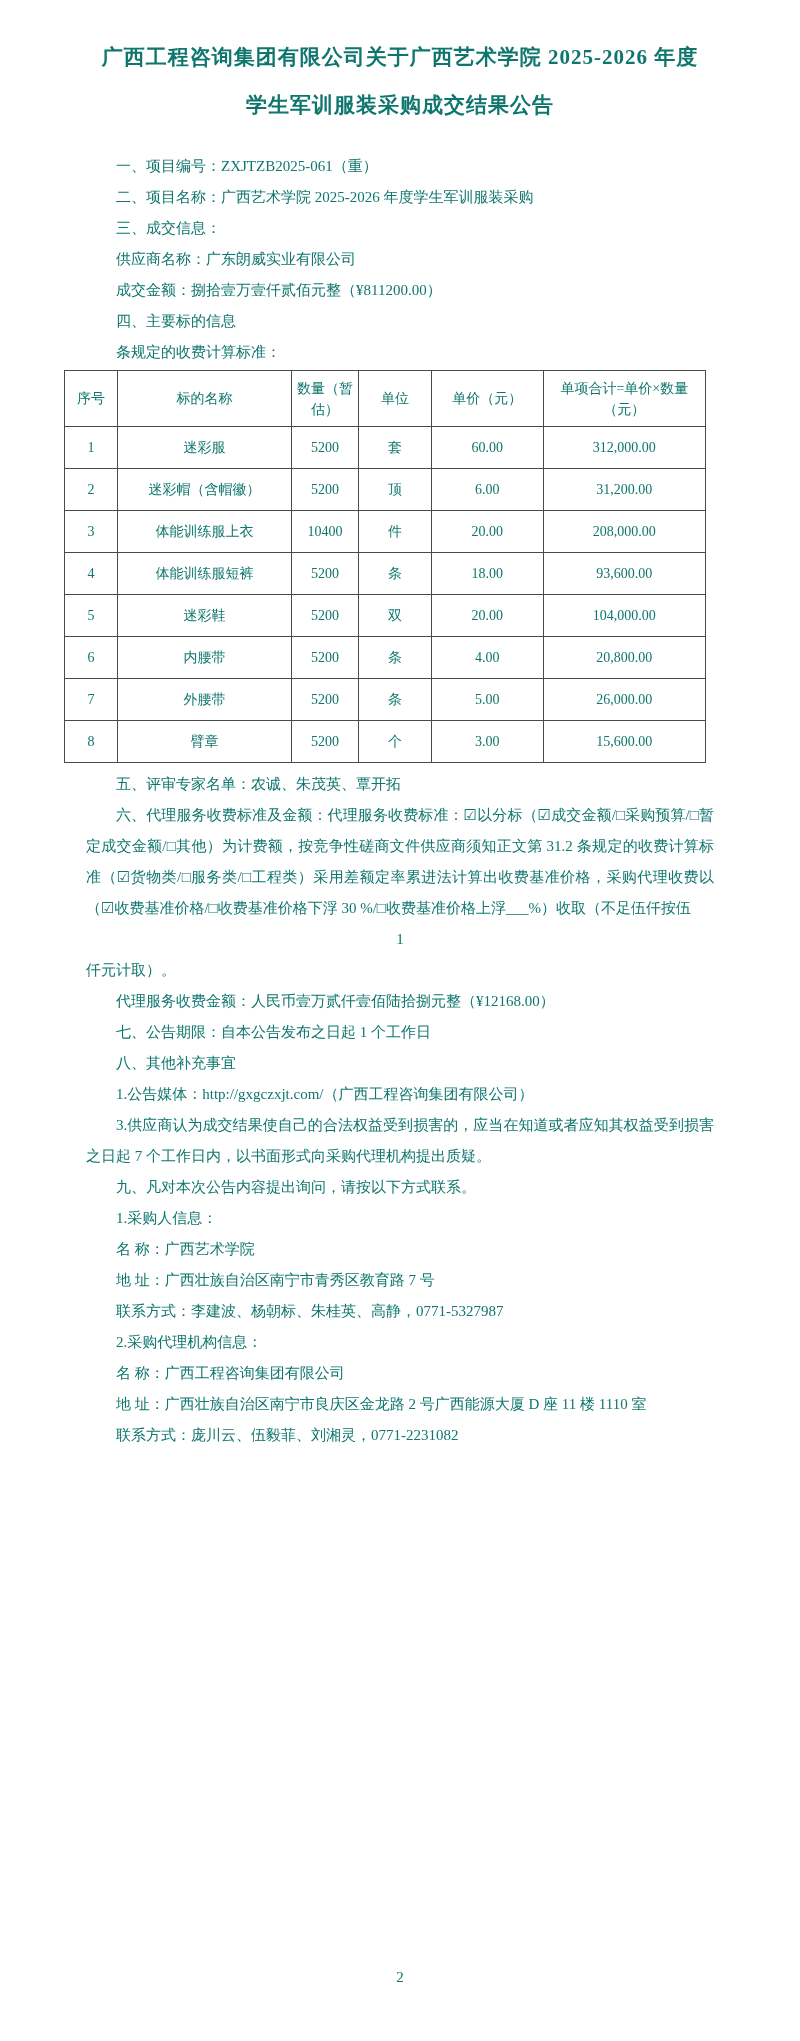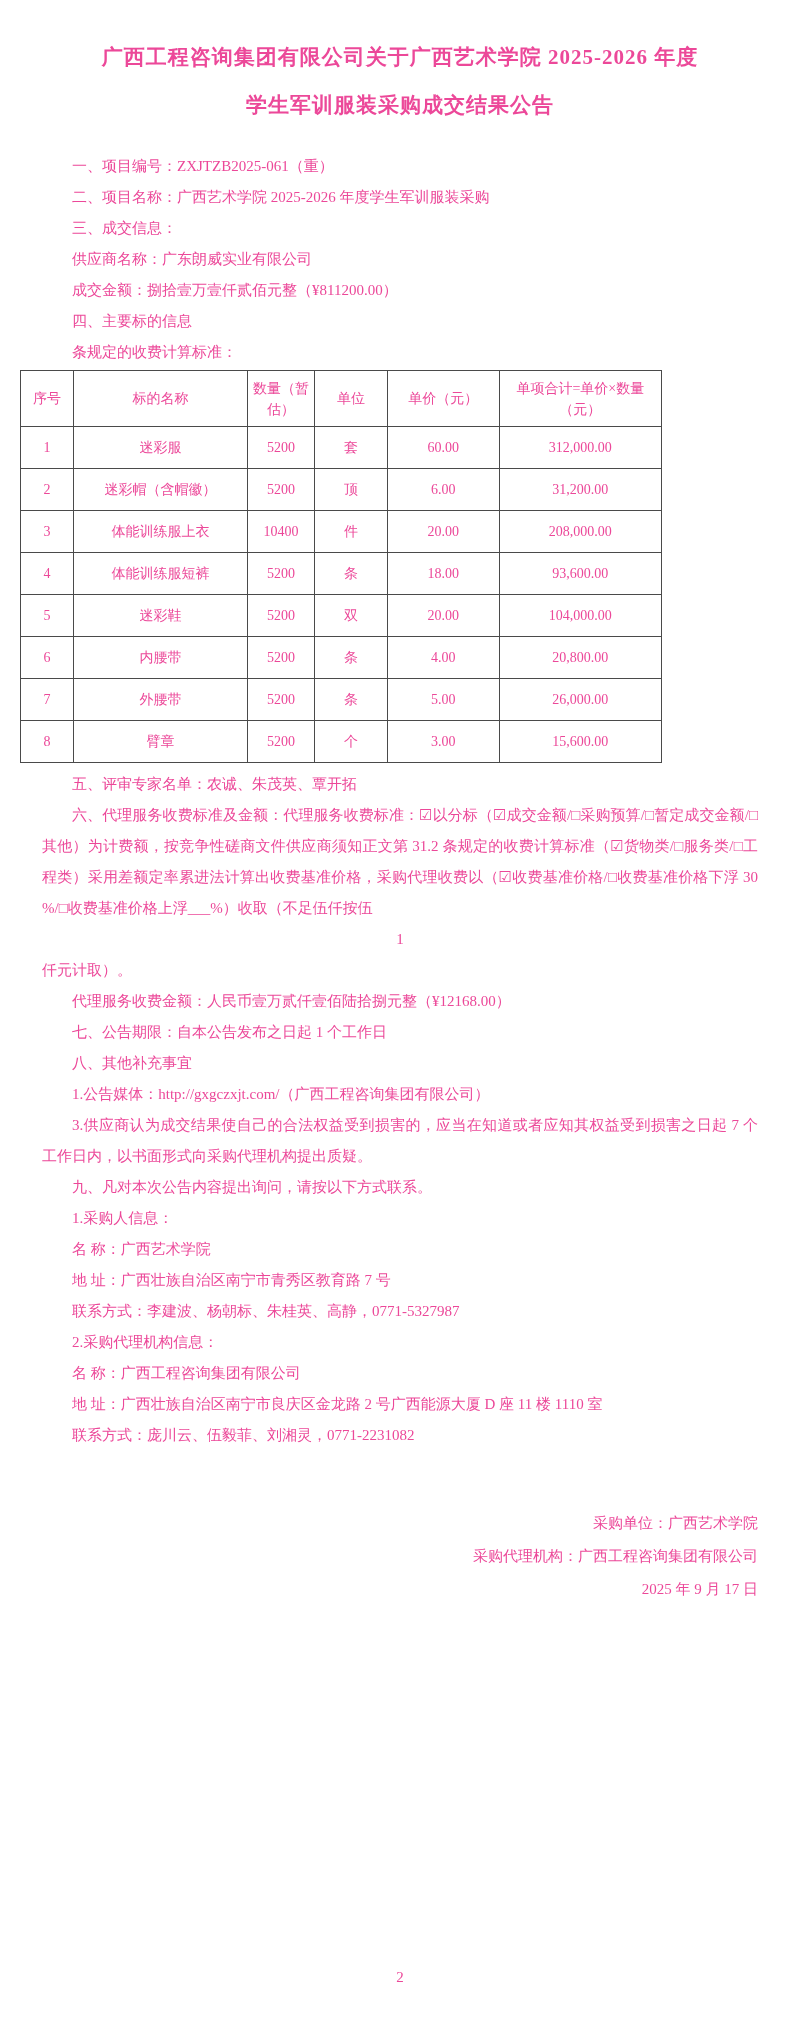--- a/index.html
+++ b/index.html
@@ -4,34 +4,34 @@
 <style>
   * { margin: 0; padding: 0; box-sizing: border-box; }
   html, body { background: #e8e8e8; }
   .page {
     position: relative;
     width: 800px;
     height: 2041px;
     margin: 0 auto;
     background: #ffffff;
     overflow: hidden;
-    color: #ec4899;
+    color: #0f766e;
     font-family: "Liberation Serif", "DejaVu Serif", "DejaVu Sans", serif;
   }
   .doc-title {
     padding-top: 33px;
     text-align: center;
     font-size: 21px;
     font-weight: bold;
     line-height: 48px;
     letter-spacing: 1px;
   }
   .doc-body {
     margin-top: 22px;
-    padding: 0 42px;
+    padding: 0 86px;
     font-size: 15px;
     line-height: 31px;
   }
   .para { text-indent: 2em; }
   .just { text-align: justify; }
   .noindent { text-indent: 0; }
   .subject-table {
     width: 642px;
     margin: 2px 0 0 -22px;
     border-collapse: collapse;
@@ -188,23 +188,18 @@
     <p class="para">九、凡对本次公告内容提出询问，请按以下方式联系。</p>
     <p class="para">1.采购人信息：</p>
     <p class="para">名 称：广西艺术学院</p>
     <p class="para">地 址：广西壮族自治区南宁市青秀区教育路 7 号</p>
     <p class="para">联系方式：李建波、杨朝标、朱桂英、高静，0771-5327987</p>
     <p class="para">2.采购代理机构信息：</p>
     <p class="para">名 称：广西工程咨询集团有限公司</p>
     <p class="para">地 址：广西壮族自治区南宁市良庆区金龙路 2 号广西能源大厦 D 座 11 楼 1110 室</p>
     <p class="para">联系方式：庞川云、伍毅菲、刘湘灵，0771-2231082</p>
 
-    <div class="sign-block">
-      <div>采购单位：广西艺术学院</div>
-      <div>采购代理机构：广西工程咨询集团有限公司</div>
-      <div>2025 年 9 月 17 日</div>
-    </div>
 
   </div>
 
   <div class="page-num-2">2</div>
 
 </div>
 
 </body></html>

